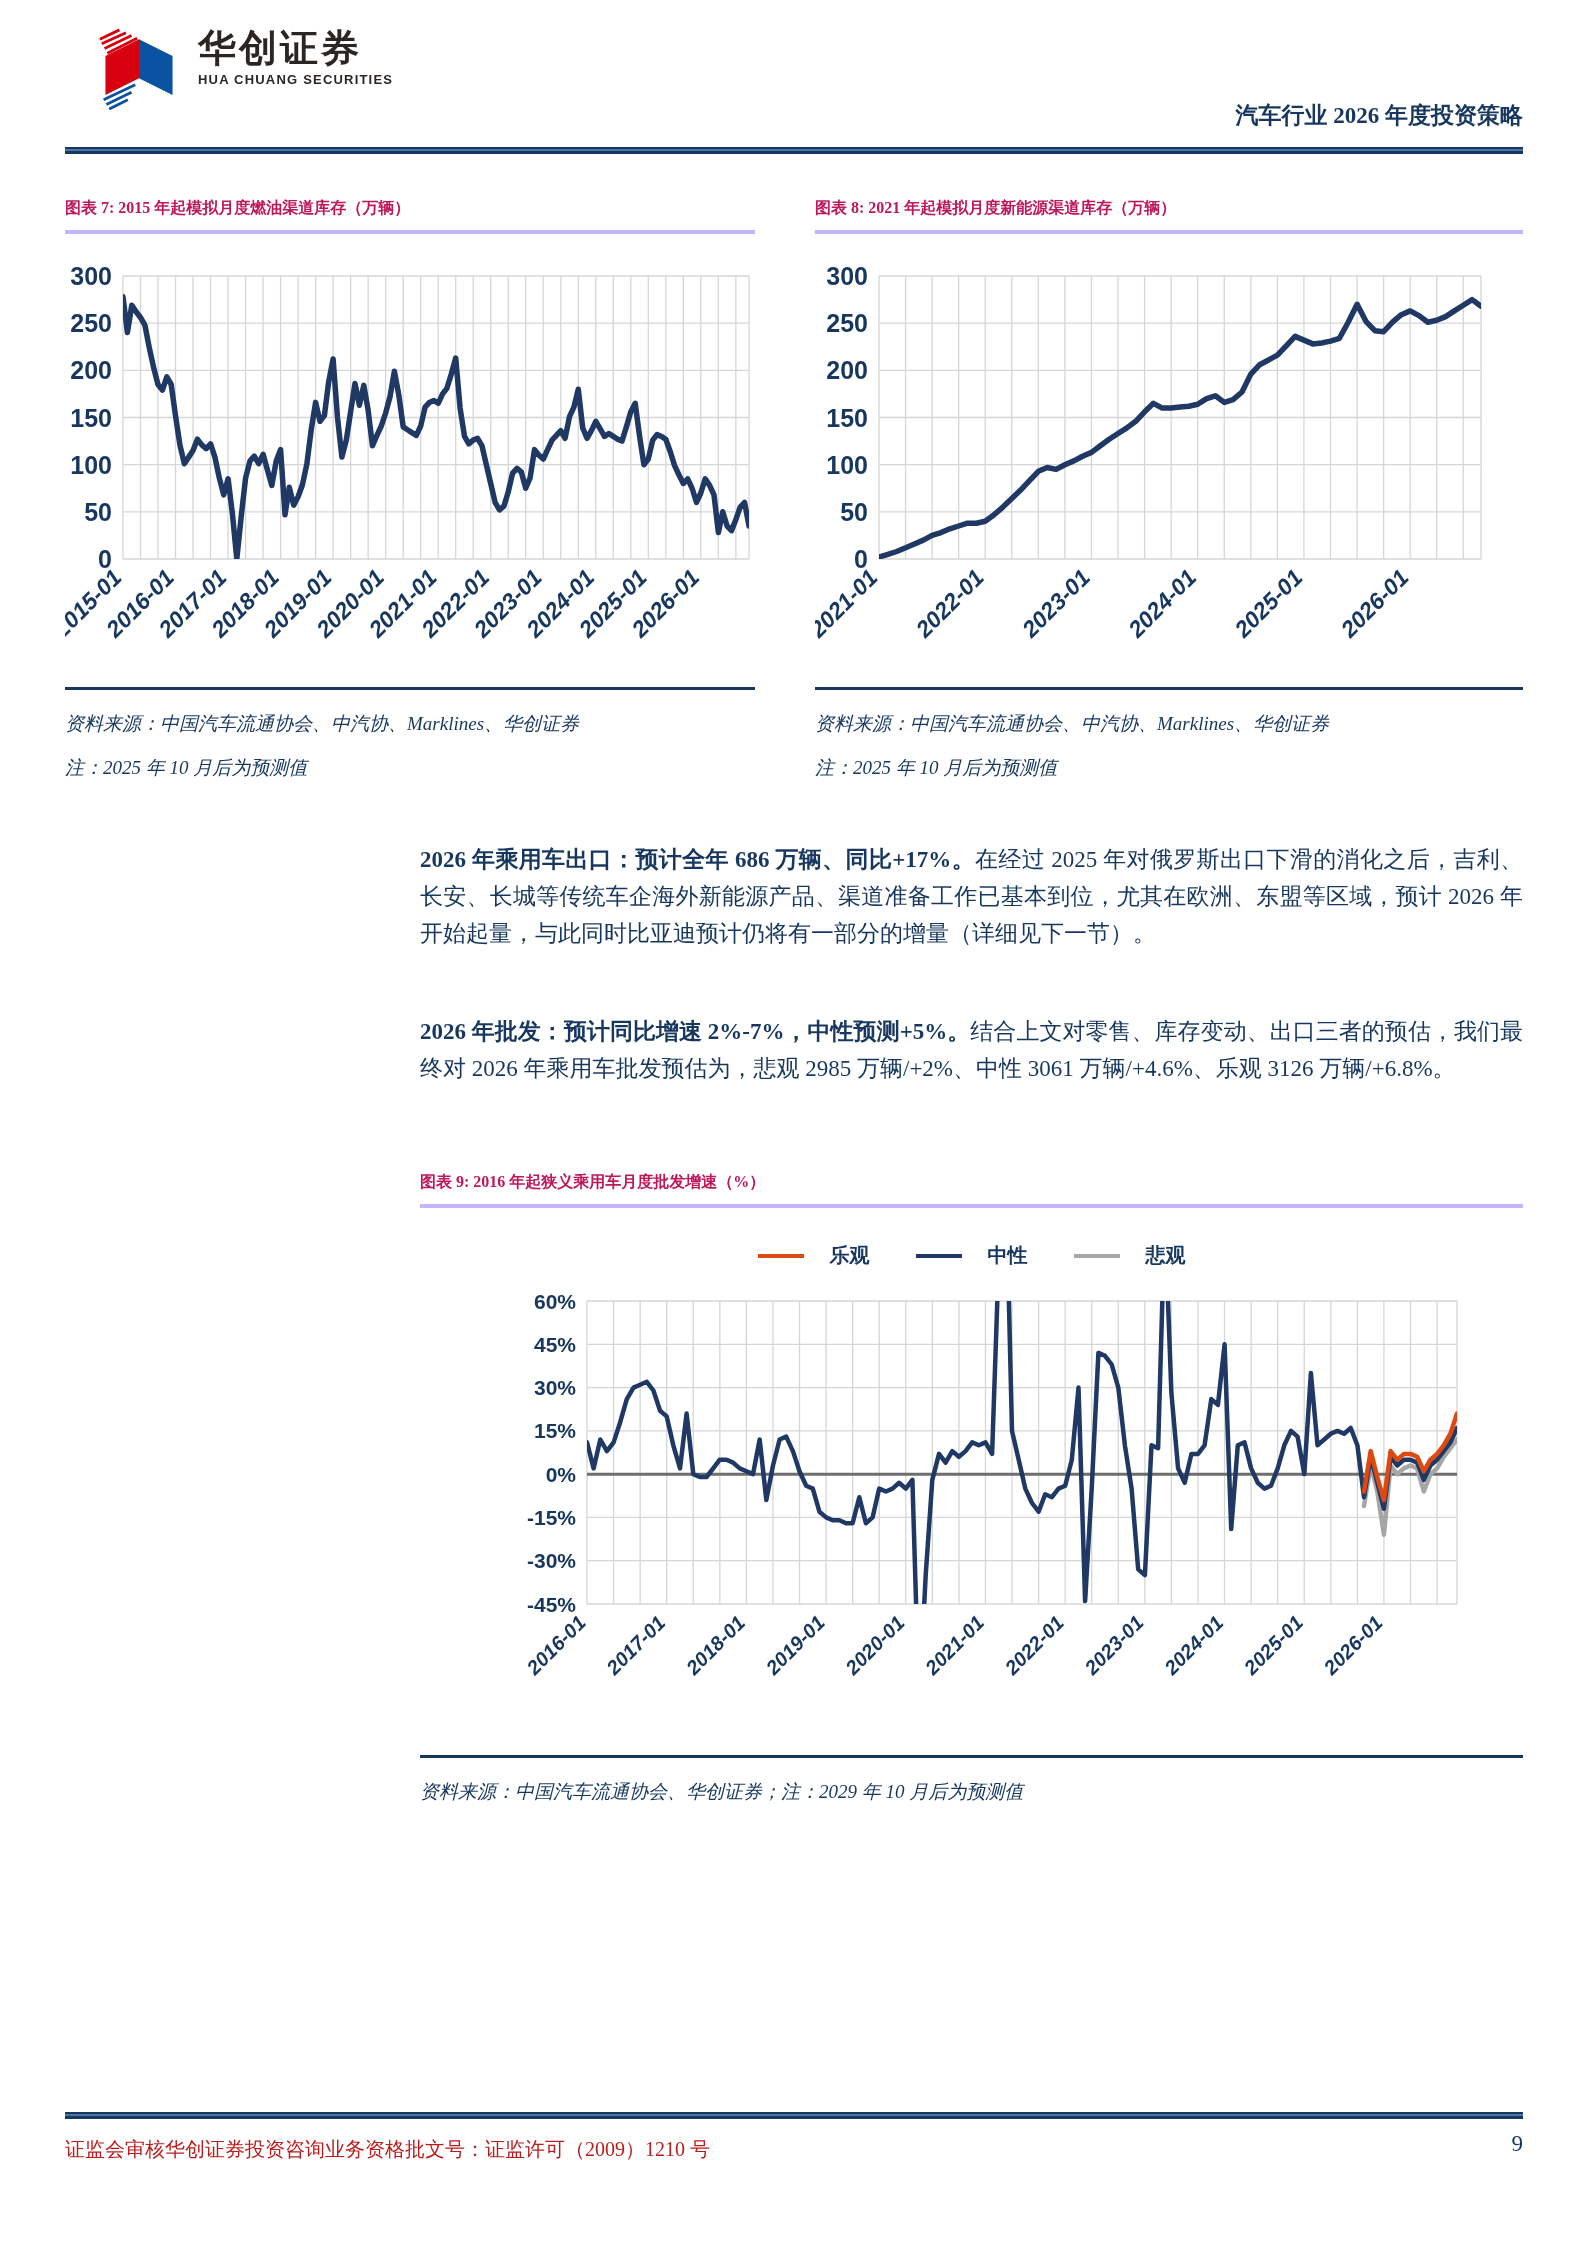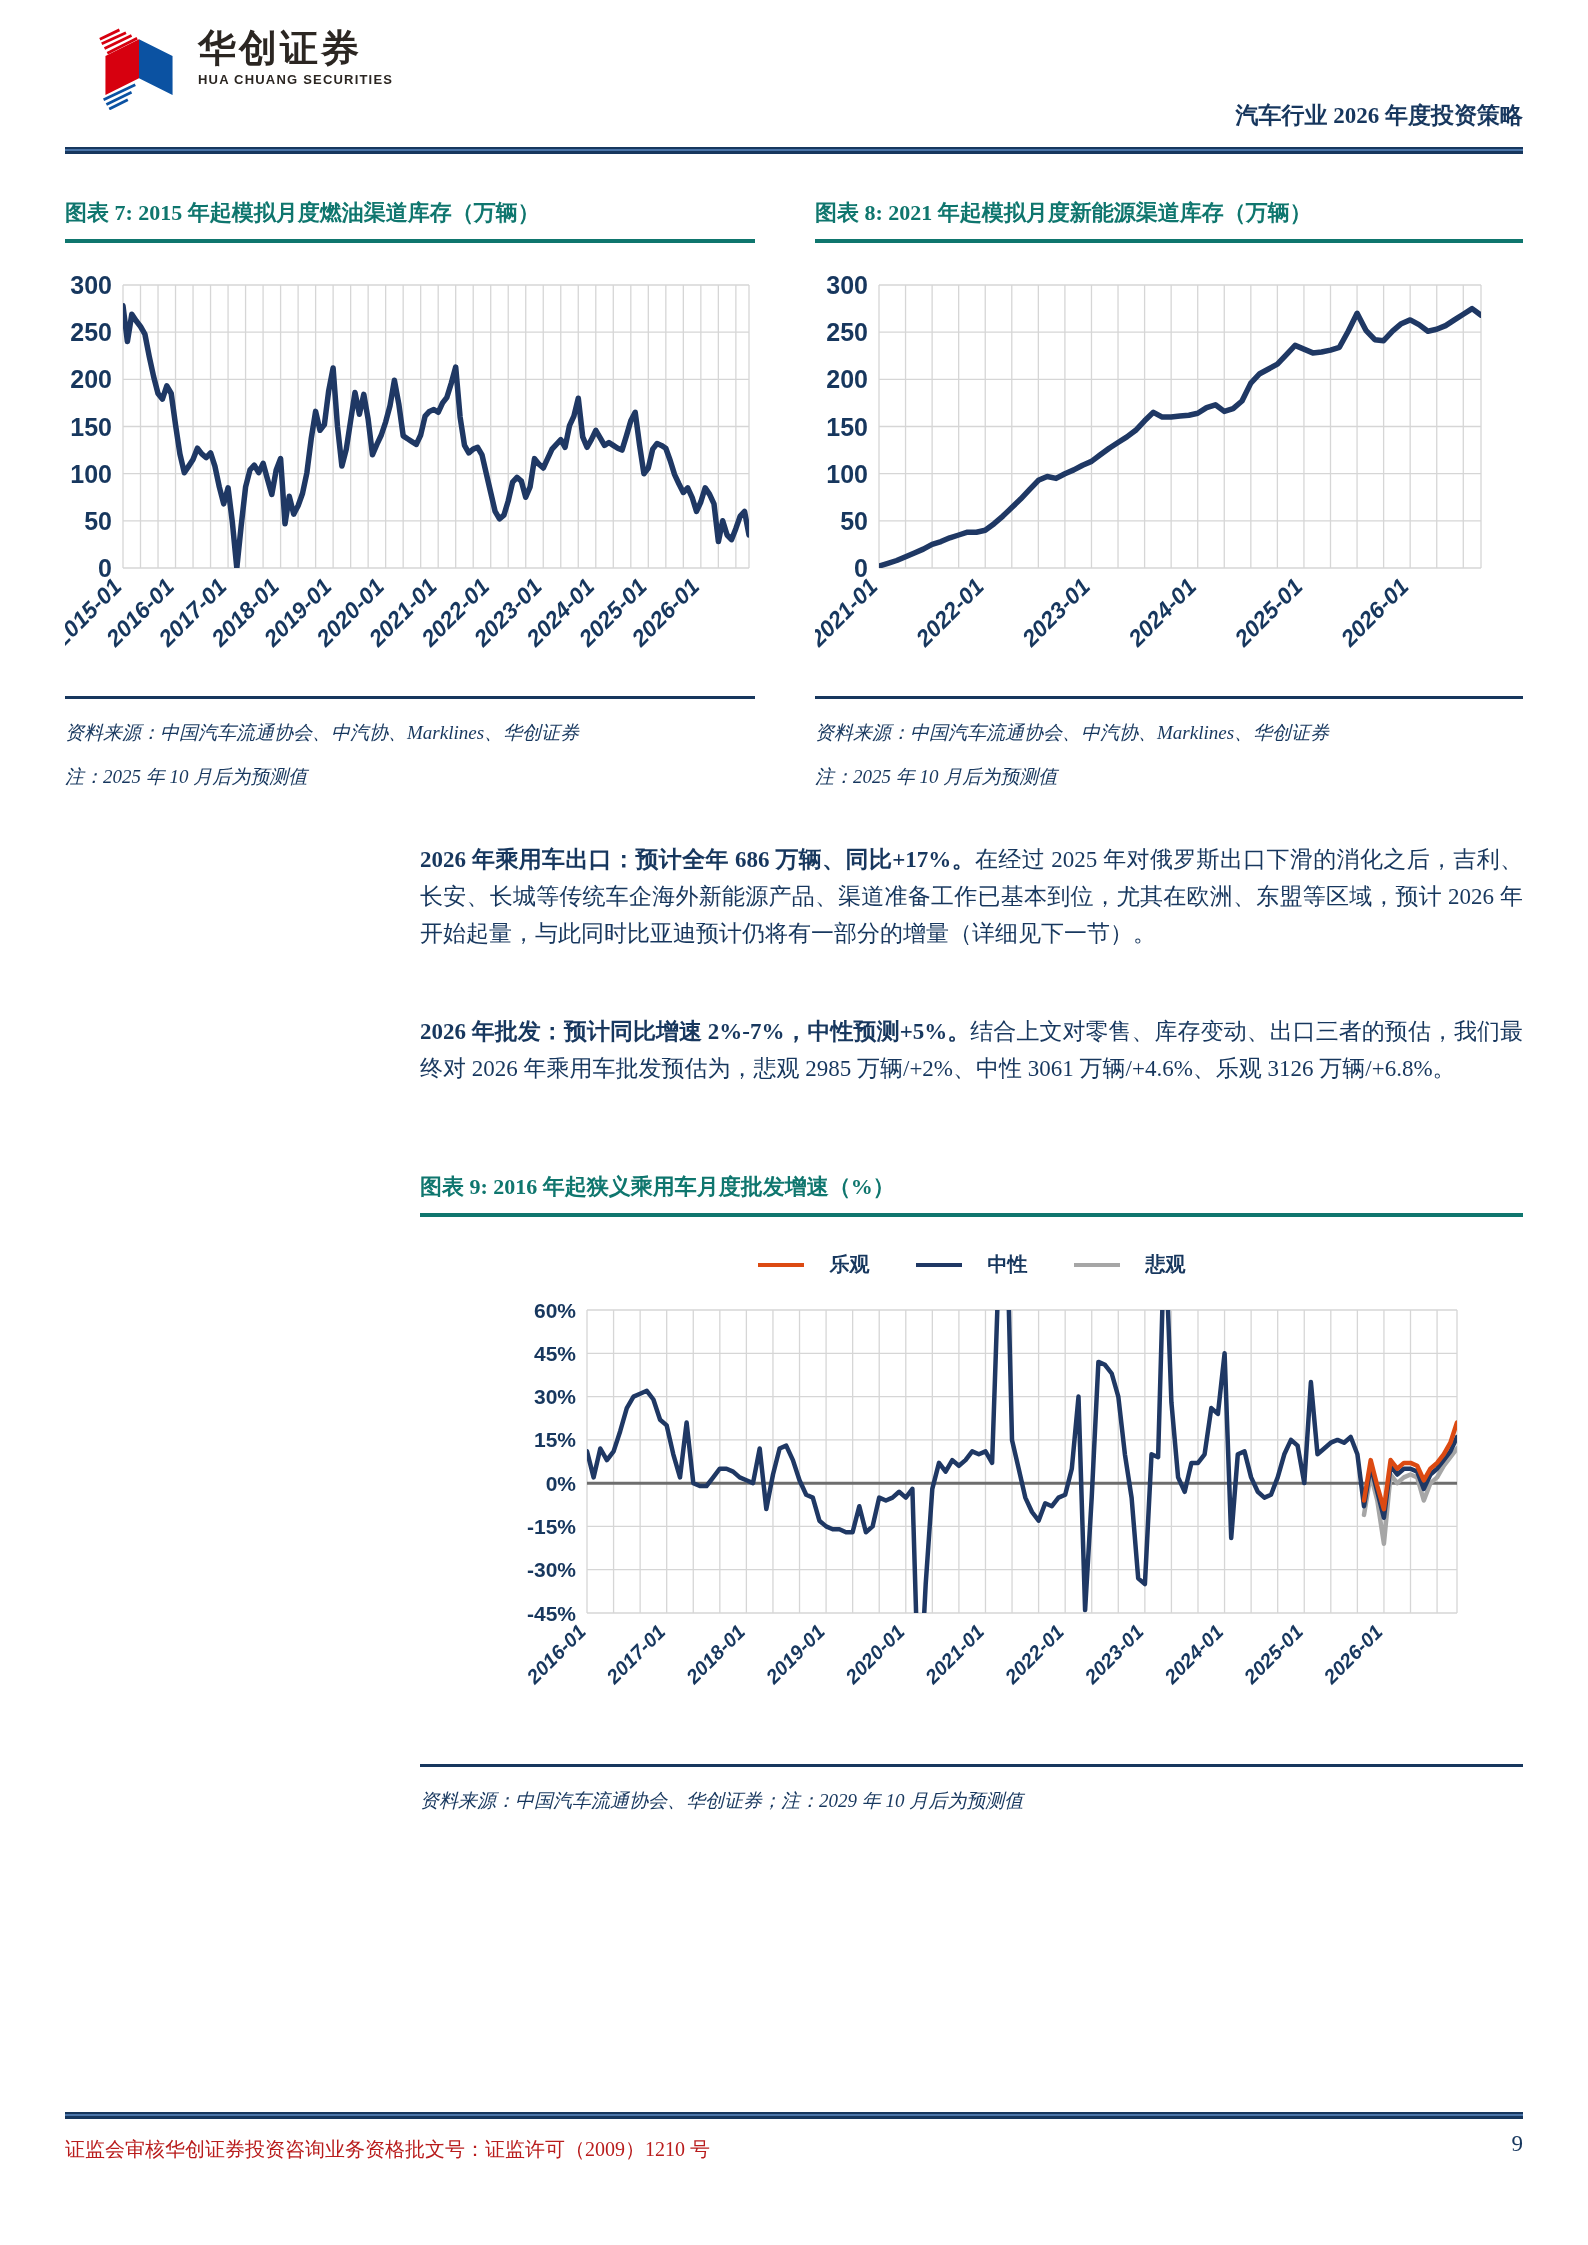--- a/index.html
+++ b/index.html
@@ -12,22 +12,22 @@
            font-size:38px;color:#2b2622;letter-spacing:3px;line-height:1.1;}
   .logo-en{font-family:"Liberation Sans","DejaVu Sans",sans-serif;font-weight:bold;
            font-size:13px;color:#2b2622;letter-spacing:1.2px;margin-top:2px;}
   .report-title{position:absolute;right:65px;top:76px;font-size:23px;font-weight:bold;color:#17375E;margin-top:24px;}
   .rule{position:absolute;left:65px;right:65px;height:7px;
         background:linear-gradient(to bottom,#17375E 0 32%,#4a74a8 32% 58%,#17375E 58% 100%);}
   .rule.header{top:147px;}
   .rule.footer{top:2112px;}
   
   .fig{position:absolute;}
-  .fig-title{font-size:22px;font-weight:bold;color:#0f766e;padding-bottom:11px;
-             border-bottom:4px solid #0f766e;}
+  .fig-title{font-size:16px;font-weight:bold;color:#be185d;padding-bottom:11px;
+             border-bottom:4px solid #c4b5fd;}
   .chart-host{margin-top:4px;}
   .fig-rule{height:3px;background:#17375E;}
   .fig-source{font-style:italic;color:#17375E;font-size:19px;margin-top:20px;line-height:1.45;}
   .fig-source + .fig-source{margin-top:16px;}
   
   .para{position:absolute;left:420px;width:1103px;font-size:23px;line-height:37px;
         text-align:justify;color:#17375E;}
   .para strong{font-weight:bold;}
   
   .legend{display:flex;justify-content:center;gap:46px;margin-top:34px;align-items:center;}

